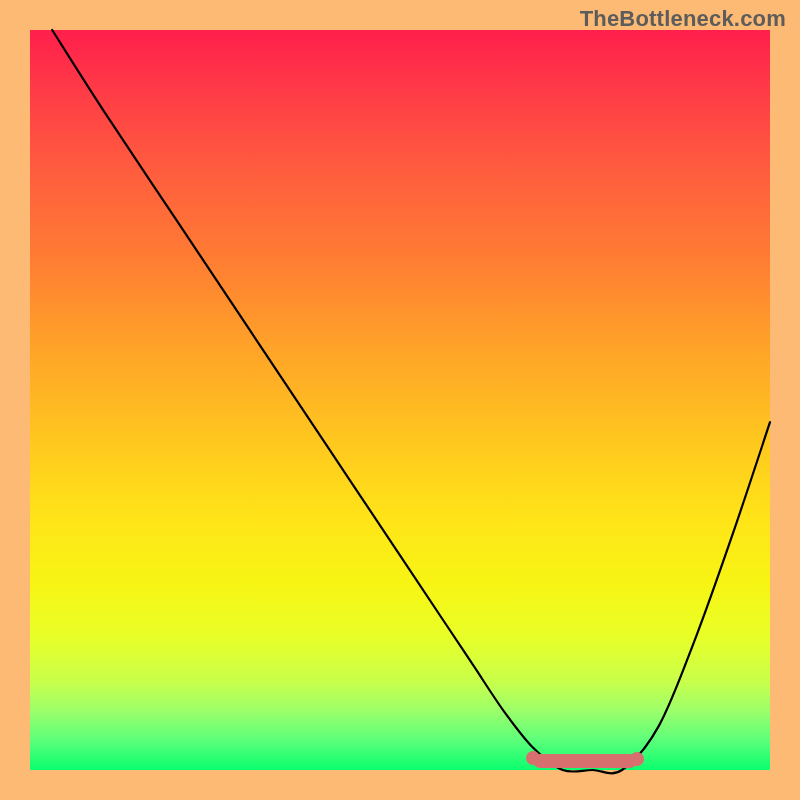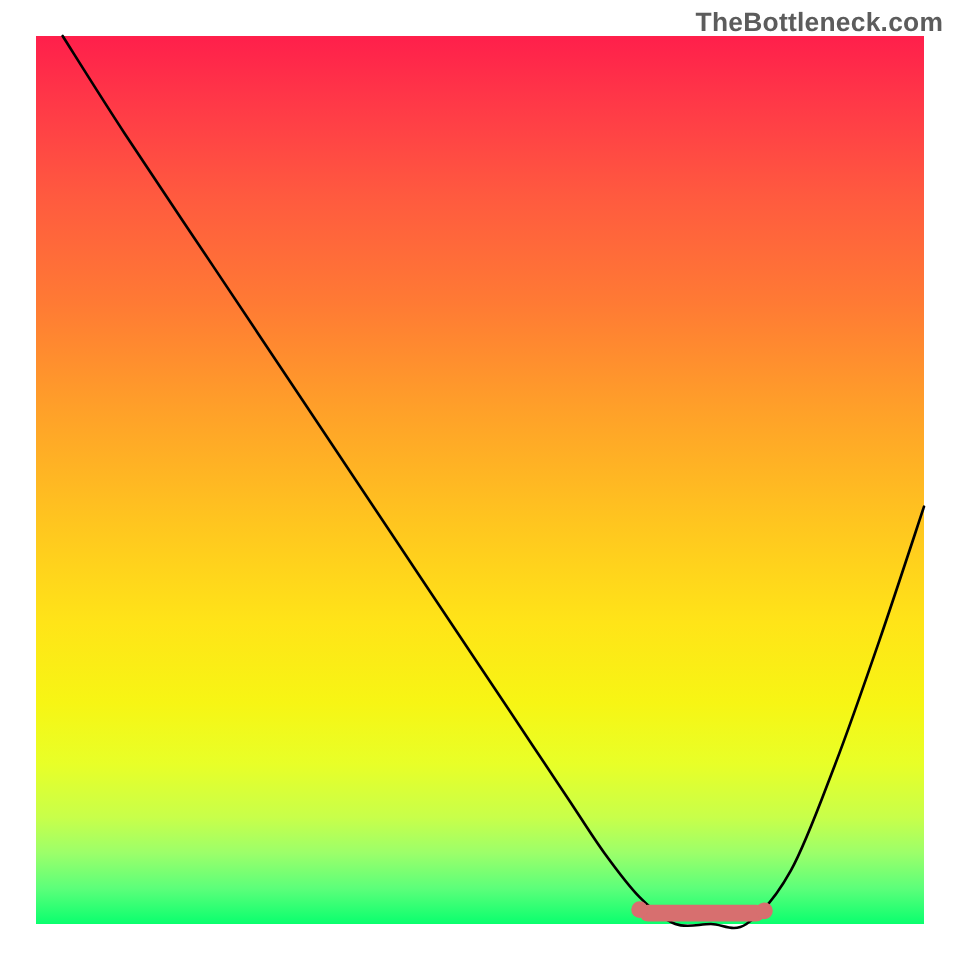--- a/index.html
+++ b/index.html
@@ -1,21 +1,21 @@
 <!DOCTYPE html>
 <html><head>
 <meta charset="utf-8">
 <style>
   * { margin: 0; padding: 0; box-sizing: border-box; }
   html, body { width: 800px; height: 800px; overflow: hidden; background: #000; }
   .stage {
     position: relative;
     width: 800px;
     height: 800px;
-    background: #ffffff;
+    background: #fdba74;
   }
   .plot-area {
     position: absolute;
     left: 30px;
     top: 30px;
     width: 740px;
     height: 740px;
     background: linear-gradient(to bottom,
       #ff1f4b 0%,
       #ff3a47 8%,

